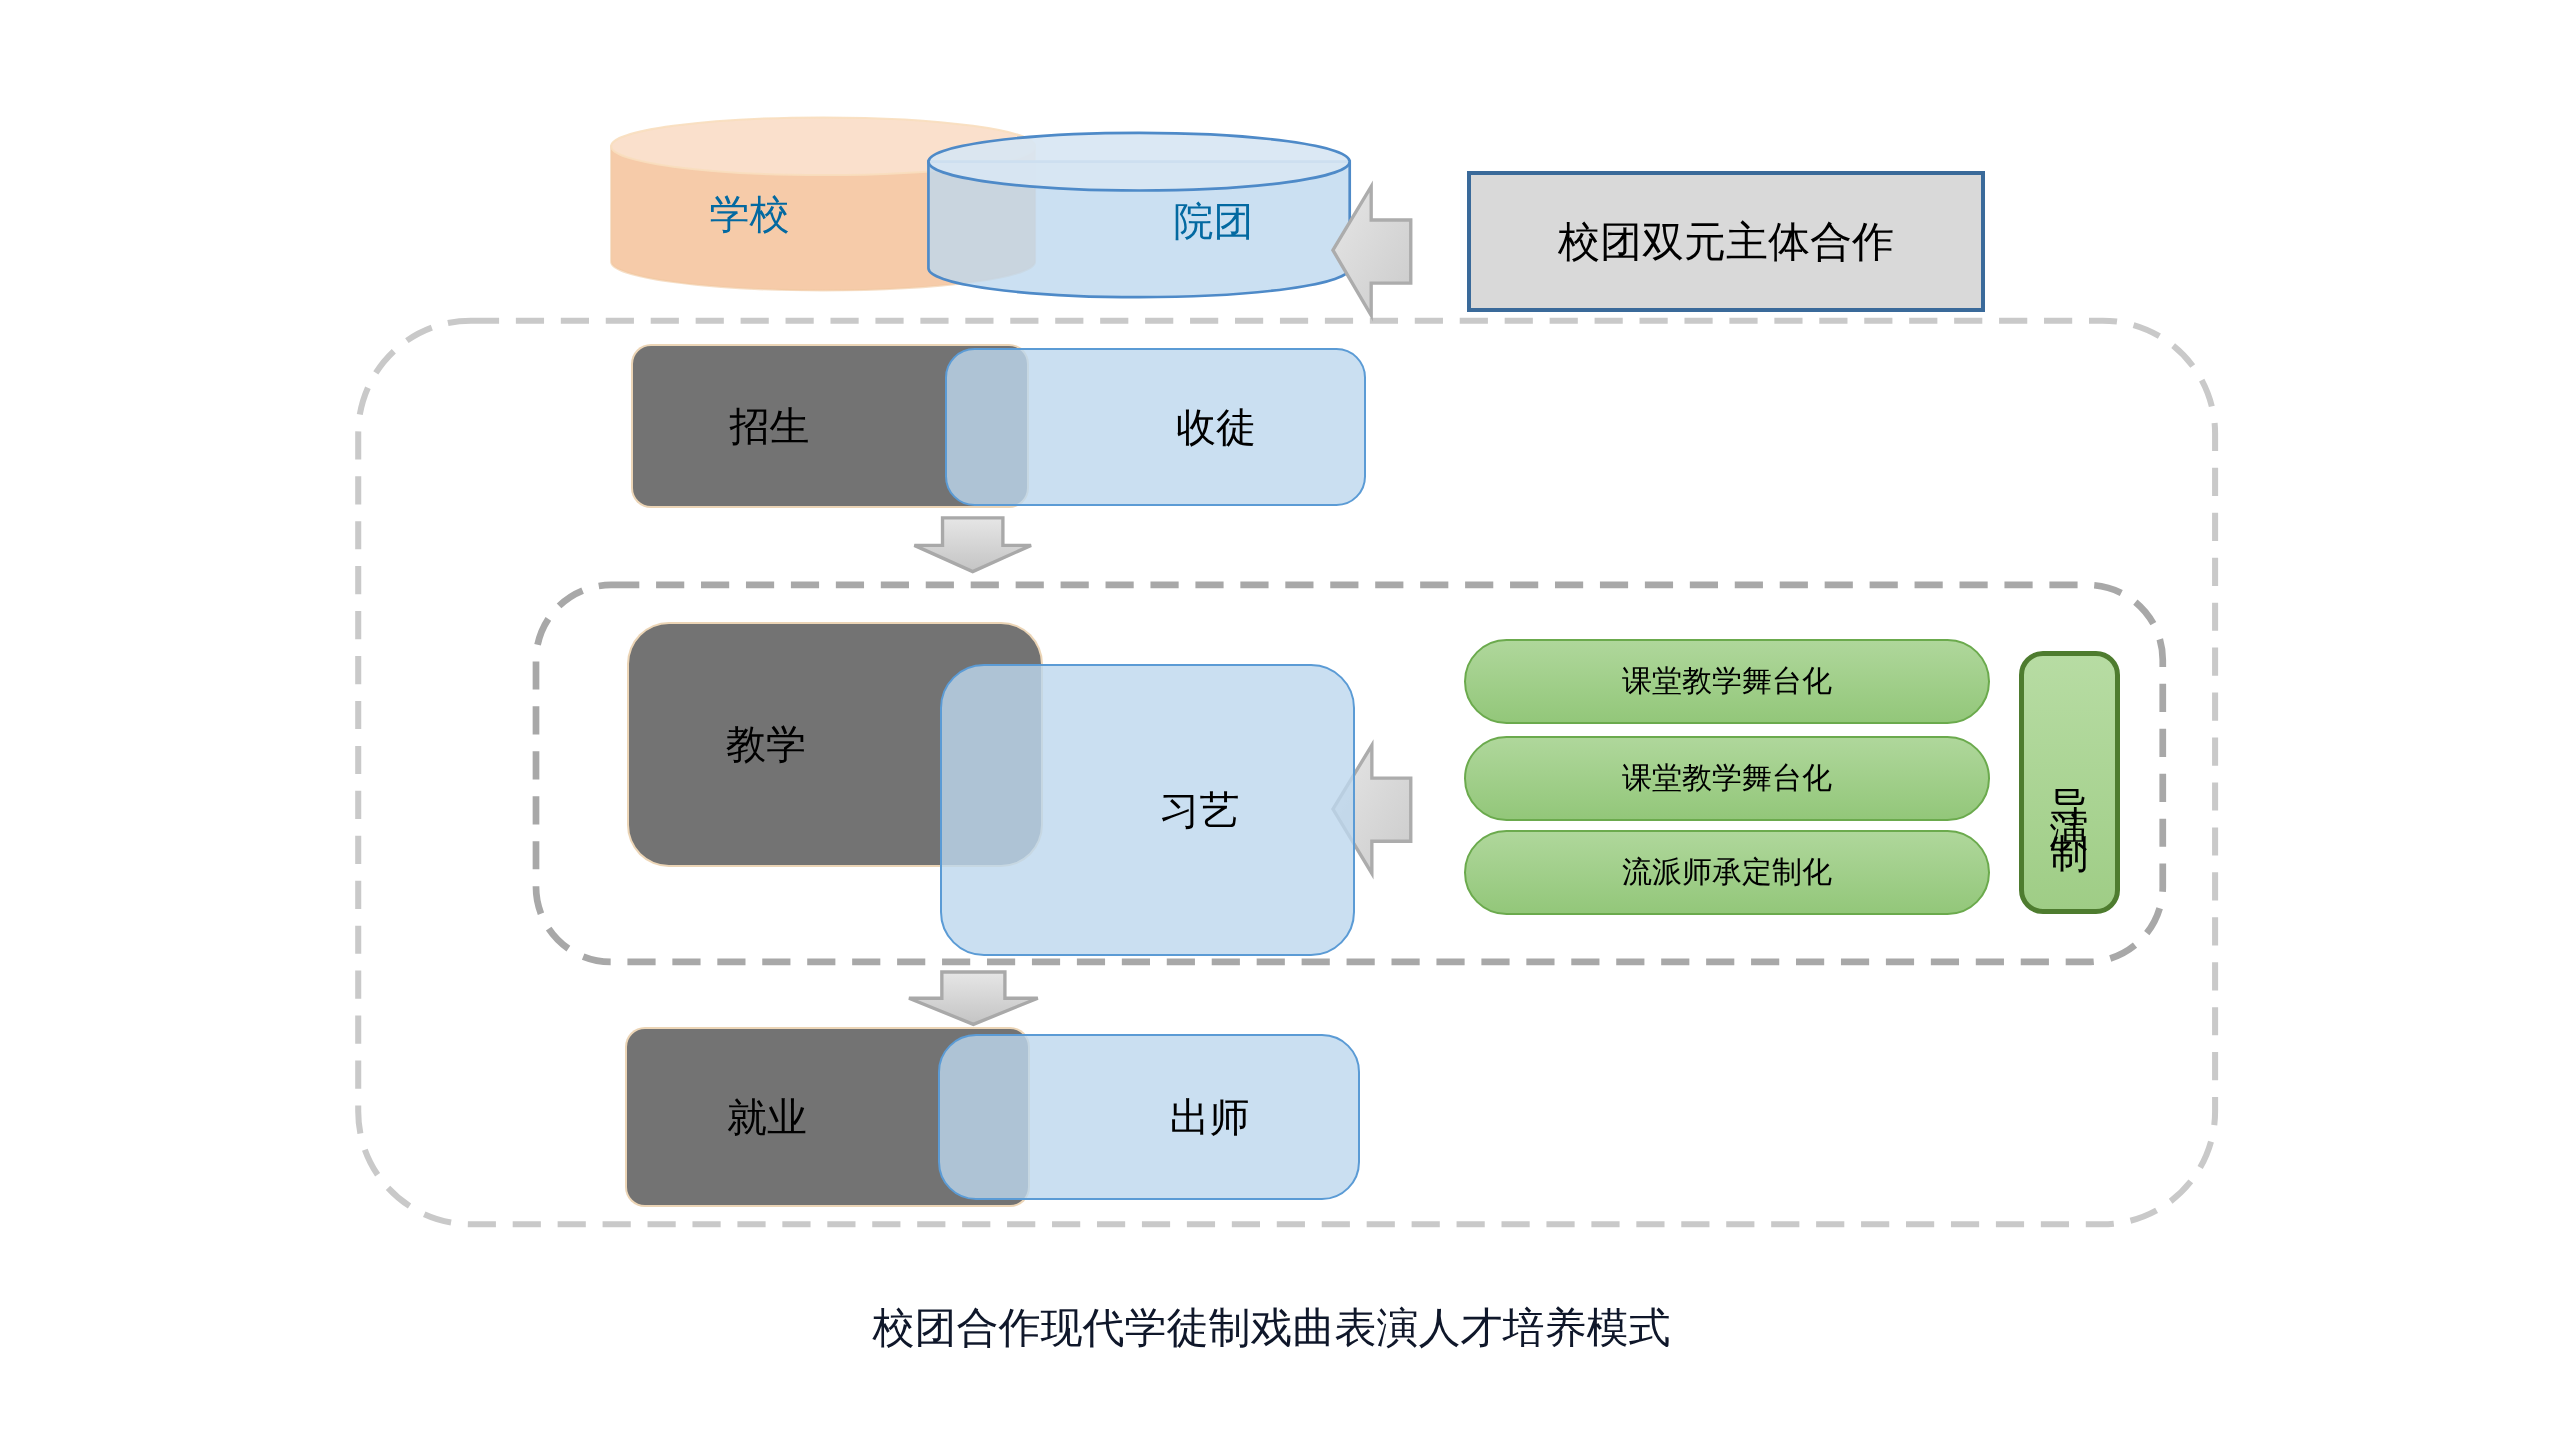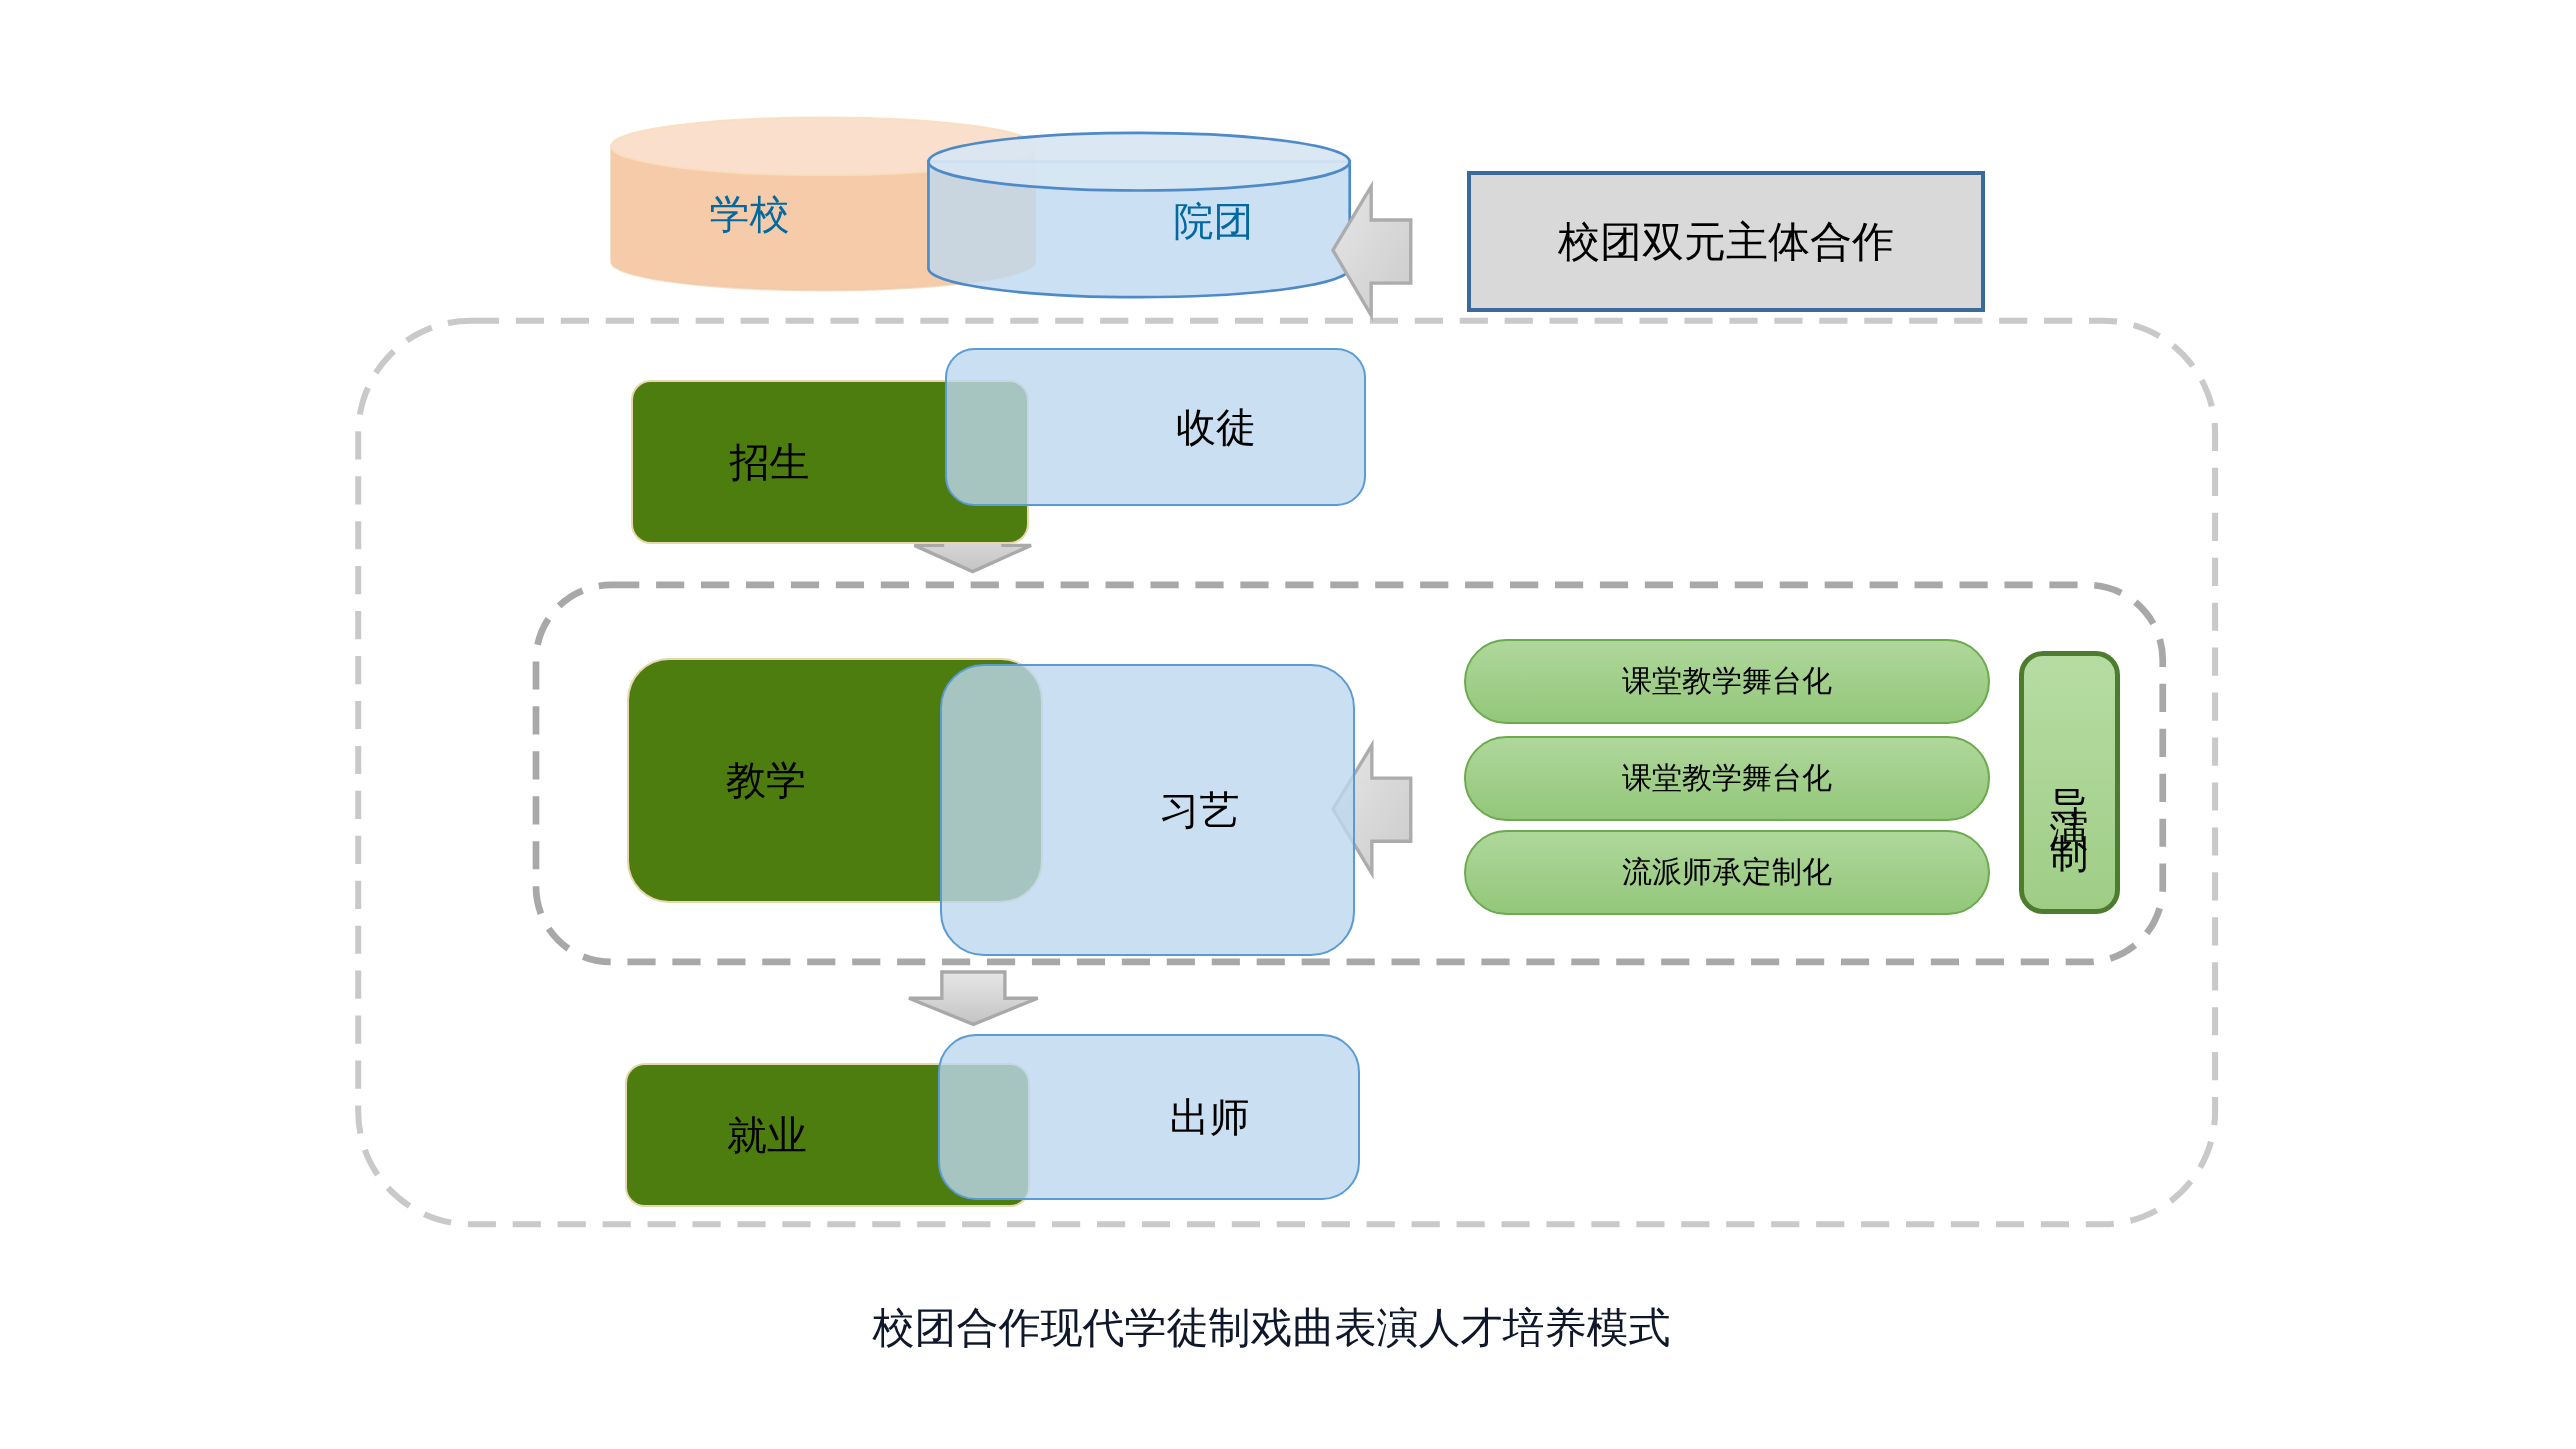--- a/index.html
+++ b/index.html
@@ -8,23 +8,22 @@
     font-family:"Liberation Sans",sans-serif;color:#000;overflow:hidden;
   }
   svg.layer{position:absolute;left:0;top:0;width:2576px;height:1449px;}
   .lbl{
     position:absolute;display:flex;align-items:center;justify-content:center;
     color:#0369a1;white-space:nowrap;pointer-events:none;
   }
   
   .box{position:absolute;display:flex;align-items:center;justify-content:center;box-sizing:border-box;}
   .school-box{
-    background:#4d7c0f;border:2px solid rgba(250,224,190,0.9);
+    background:#737373;border:2px solid rgba(250,224,190,0.9);
     font-size:40px;
-    margin-top:36px;
   }
   .troupe-box{
     background:rgba(189,215,238,0.80);border:2.7px solid #5B9BD5;
     font-size:40px;
   }
   .coop-box{
     background:#D9D9D9;border:4.7px solid #3A6A9A;font-size:42px;
   }
   .method-pill{
     background:linear-gradient(180deg,#AFD79B 0%,#93C77A 100%);
@@ -112,21 +111,21 @@
     <span>课堂教学舞台化</span>
   </div>
   <div class="box method-pill" style="left:1464px;top:830px;width:526px;height:85px;">
     <span>流派师承定制化</span>
   </div>
 
   <div class="box director-box" style="left:2019px;top:651px;width:101px;height:263px;">
     <span class="vtext">导演制</span>
   </div>
 
-  <div class="box school-box" style="left:625px;top:1027px;width:405px;height:144px;border-radius:20px;">
+  <div class="box school-box" style="left:625px;top:1027px;width:405px;height:180px;border-radius:20px;">
     <span style="margin-right:121px;">就业</span>
   </div>
   <div class="box troupe-box" style="left:938px;top:1034px;width:422px;height:166px;border-radius:38px;">
     <span style="margin-left:121px;">出师</span>
   </div>
 
   <div class="caption">校团合作现代学徒制戏曲表演人才培养模式</div>
 
 </div>
 

